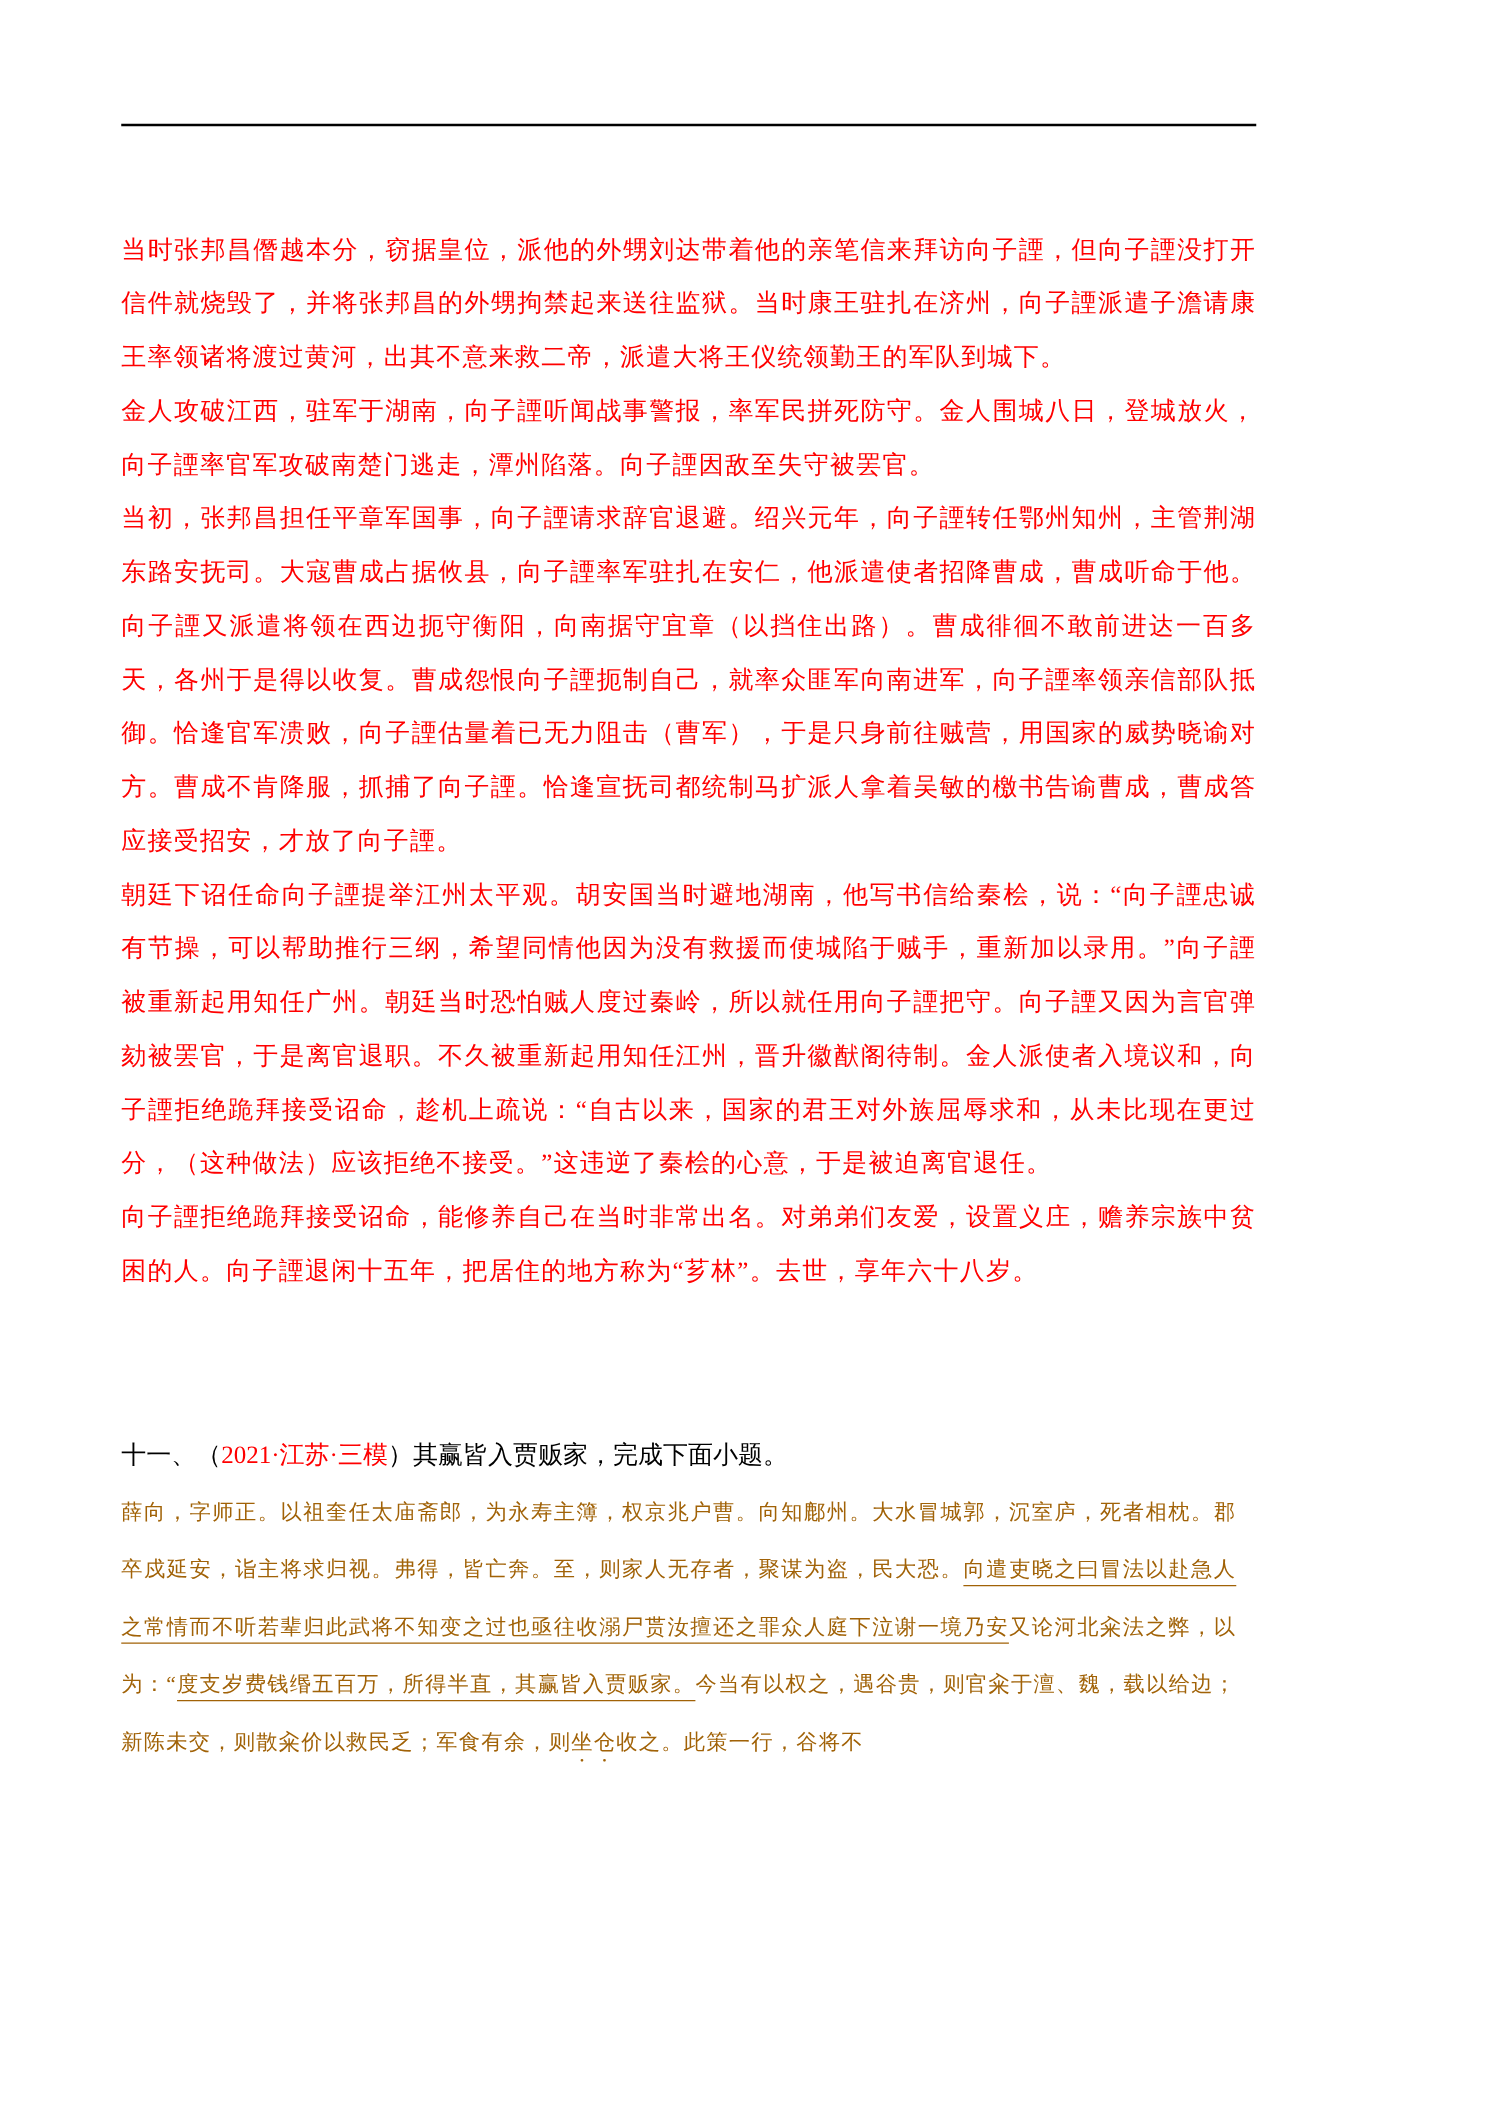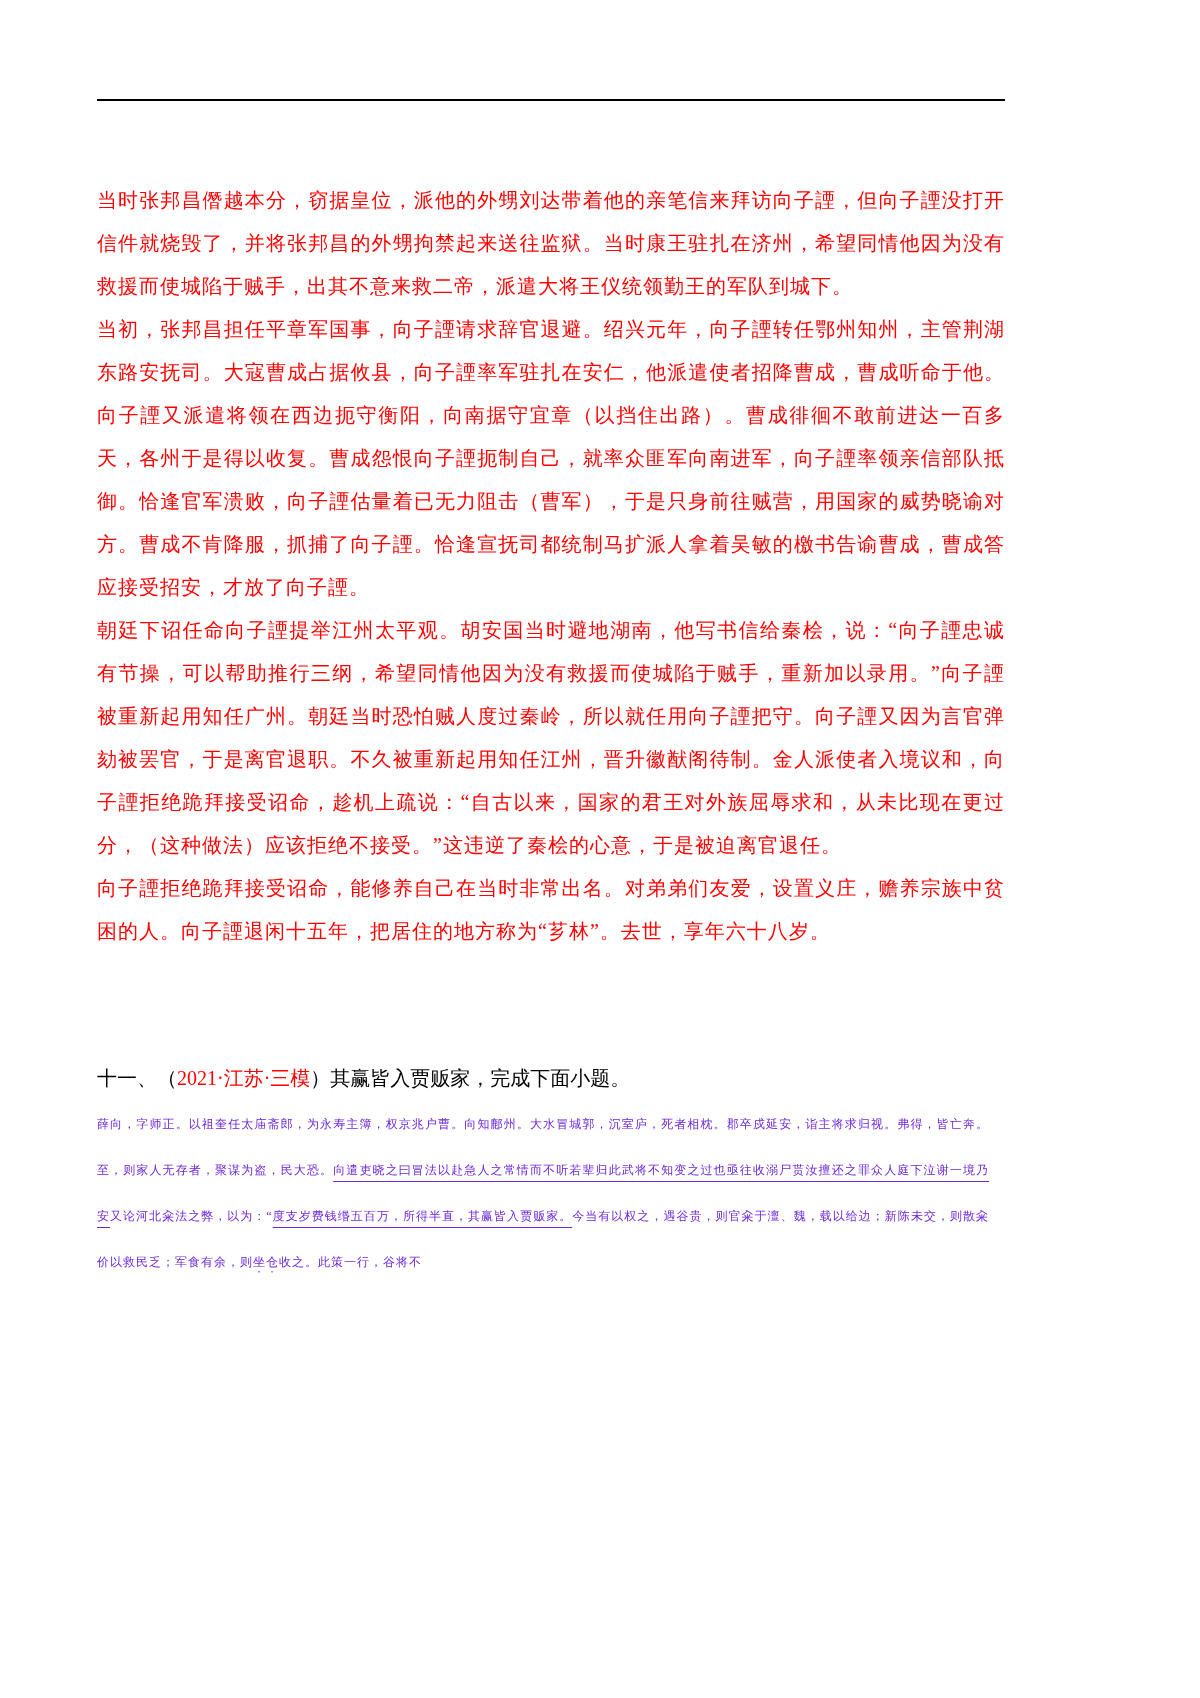--- a/index.html
+++ b/index.html
@@ -47,23 +47,23 @@
     color: #000000;
     word-break: break-all;
   }
   .section-heading .red-bold {
     color: #ff0000;
     font-weight: normal;
   }
   .passage {
     margin: 6px 16px 0 0;
     padding: 0;
-    font-size: 12px;
+    font-size: 17px;
     line-height: 46px;
-    color: #6d28d9;
+    color: #a16207;
     text-align: justify;
     text-justify: inter-ideograph;
     word-break: break-all;
     letter-spacing: 1px;
   }
   .passage .u {
     text-decoration: underline;
     text-underline-offset: 7px;
     text-decoration-thickness: 1px;
   }
@@ -75,21 +75,22 @@
   }
 </style>
 </head>
 <body>
 
 <div class="page">
 
   <div class="top-rule"></div>
 
   <div class="translation">
-    <p>当时张邦昌僭越本分，窃据皇位，派他的外甥刘达带着他的亲笔信来拜访向子諲，但向子諲没打开信件就烧毁了，并将张邦昌的外甥拘禁起来送往监狱。当时康王驻扎在济州，希望同情他因为没有救援而使城陷于贼手，出其不意来救二帝，派遣大将王仪统领勤王的军队到城下。</p>
+    <p>当时张邦昌僭越本分，窃据皇位，派他的外甥刘达带着他的亲笔信来拜访向子諲，但向子諲没打开信件就烧毁了，并将张邦昌的外甥拘禁起来送往监狱。当时康王驻扎在济州，向子諲派遣子澹请康王率领诸将渡过黄河，出其不意来救二帝，派遣大将王仪统领勤王的军队到城下。</p>
+    <p>金人攻破江西，驻军于湖南，向子諲听闻战事警报，率军民拼死防守。金人围城八日，登城放火，向子諲率官军攻破南楚门逃走，潭州陷落。向子諲因敌至失守被罢官。</p>
     <p>当初，张邦昌担任平章军国事，向子諲请求辞官退避。绍兴元年，向子諲转任鄂州知州，主管荆湖东路安抚司。大寇曹成占据攸县，向子諲率军驻扎在安仁，他派遣使者招降曹成，曹成听命于他。向子諲又派遣将领在西边扼守衡阳，向南据守宜章（以挡住出路）。曹成徘徊不敢前进达一百多天，各州于是得以收复。曹成怨恨向子諲扼制自己，就率众匪军向南进军，向子諲率领亲信部队抵御。恰逢官军溃败，向子諲估量着已无力阻击（曹军），于是只身前往贼营，用国家的威势晓谕对方。曹成不肯降服，抓捕了向子諲。恰逢宣抚司都统制马扩派人拿着吴敏的檄书告谕曹成，曹成答应接受招安，才放了向子諲。</p>
     <p>朝廷下诏任命向子諲提举江州太平观。胡安国当时避地湖南，他写书信给秦桧，说：“向子諲忠诚有节操，可以帮助推行三纲，希望同情他因为没有救援而使城陷于贼手，重新加以录用。”向子諲被重新起用知任广州。朝廷当时恐怕贼人度过秦岭，所以就任用向子諲把守。向子諲又因为言官弹劾被罢官，于是离官退职。不久被重新起用知任江州，晋升徽猷阁待制。金人派使者入境议和，向子諲拒绝跪拜接受诏命，趁机上疏说：“自古以来，国家的君王对外族屈辱求和，从未比现在更过分，（这种做法）应该拒绝不接受。”这违逆了秦桧的心意，于是被迫离官退任。</p>
     <p>向子諲拒绝跪拜接受诏命，能修养自己在当时非常出名。对弟弟们友爱，设置义庄，赡养宗族中贫困的人。向子諲退闲十五年，把居住的地方称为“芗林”。去世，享年六十八岁。</p>
   </div>
 
   <div class="section-heading">
     <span>十一、（</span><span class="red-bold">2021·江苏·三模</span><span>）其赢皆入贾贩家，完成下面小题。</span>
   </div>
 
   <p class="passage">

